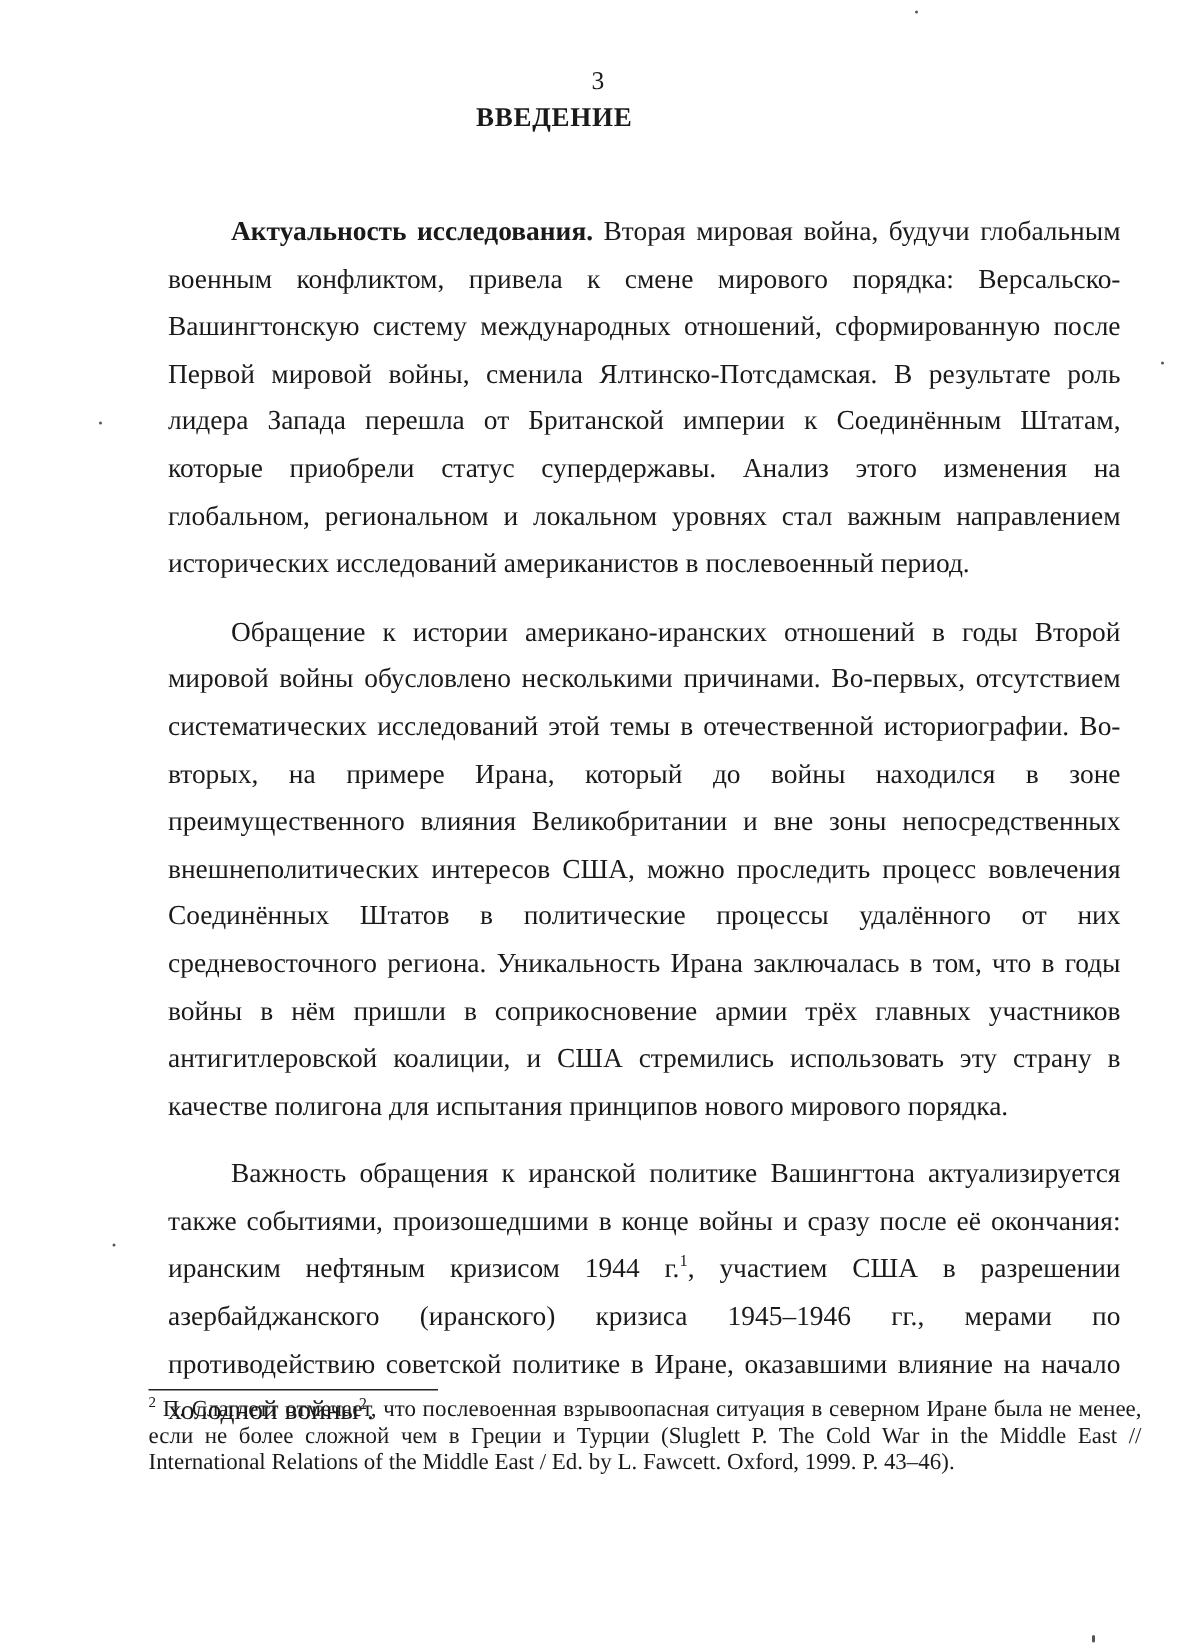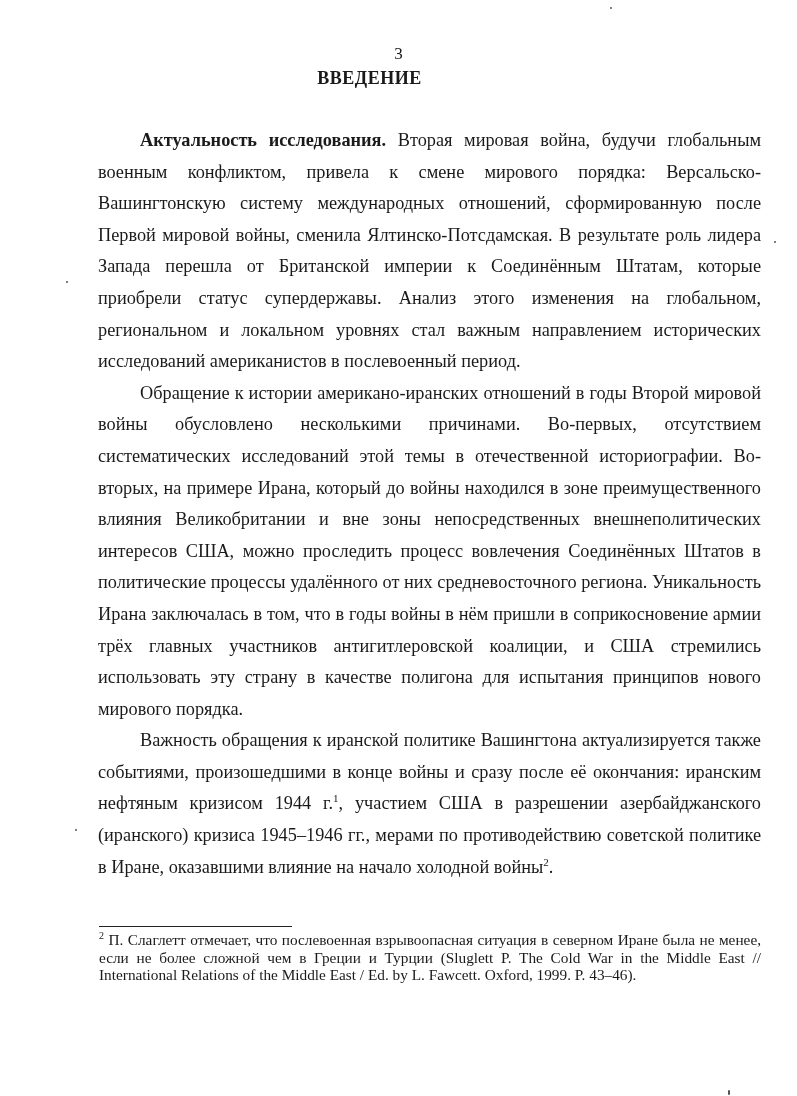--- a/index.html
+++ b/index.html
@@ -38,21 +38,21 @@
     .body {
       position: absolute;
       top: 125px;
       left: 98px;
       width: 663px;
       font-size: 18.3px;
       line-height: 31.6px;
       text-align: justify;
     }
     .body p {
-      margin: 0;
+      margin: 14px;
       text-indent: 42px;
     }
     .body p + p {
       margin-top: 0;
     }
     .lead {
       font-weight: bold;
     }
     sup {
       font-size: 11px;

